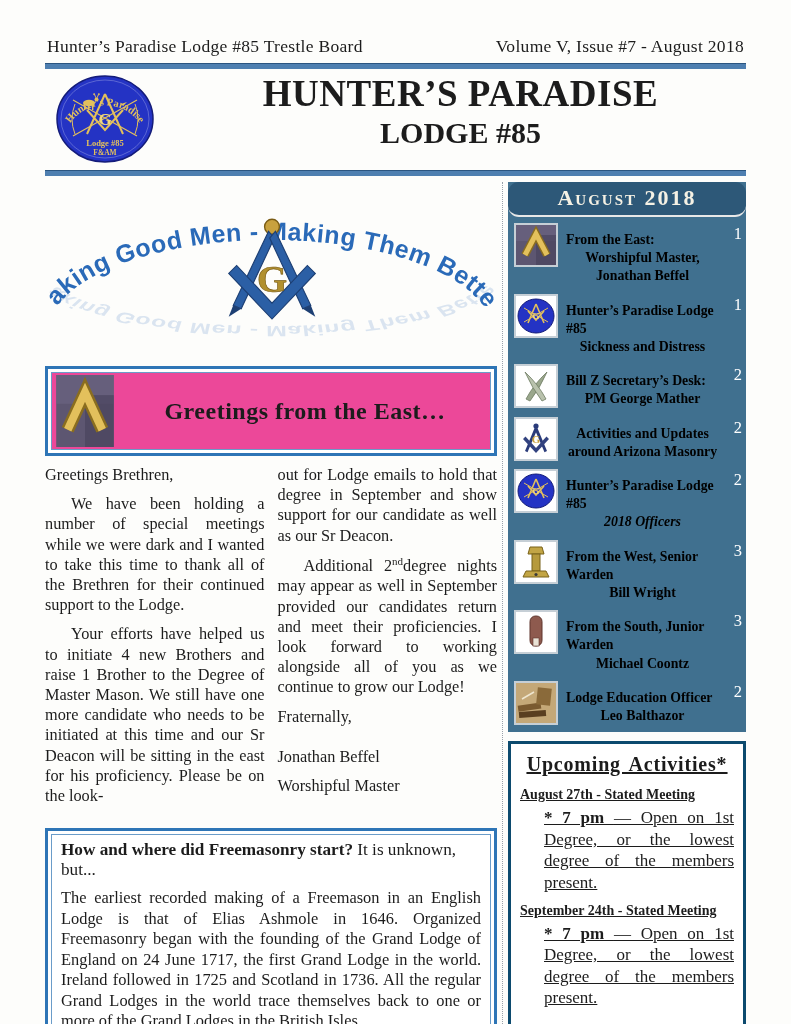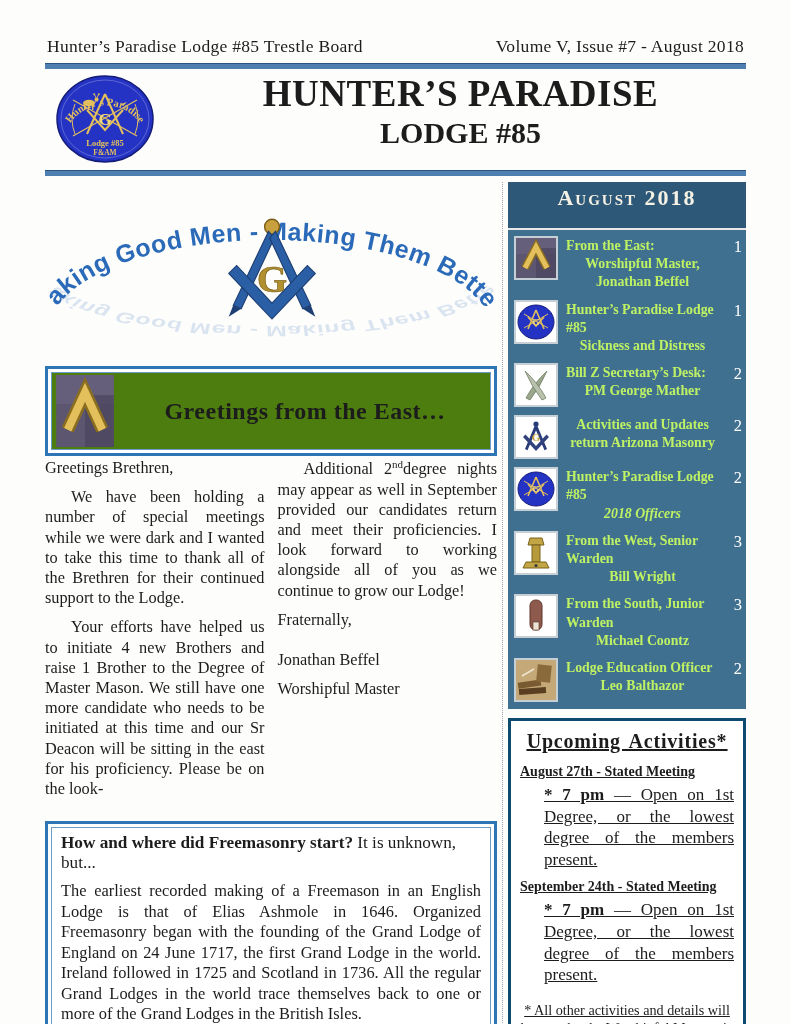--- a/index.html
+++ b/index.html
@@ -32,50 +32,50 @@
   .arch-main{position:absolute;left:0;top:2px;}
   .arch-reflect{position:absolute;left:0;top:72px;transform:scaleY(-0.6);
     transform-origin:50% 50%;opacity:.16;}
   .sc-emblem{position:absolute;left:170px;top:32px;z-index:2;}
   .motto-text{font-family:"Liberation Sans","DejaVu Sans",sans-serif;font-weight:bold;
     font-size:25px;fill:#2a6ab8;letter-spacing:.5px;}
 
   
   .gbox{margin-top:2px;border:3px solid #2e75b6;
     box-shadow:inset 0 0 0 3px #fff, inset 0 0 0 4px #6a9cc9;
-    padding:6px 8px;display:flex;align-items:center;gap:10px;background:#4d7c0f;}
+    padding:6px 8px;display:flex;align-items:center;gap:10px;background:#ec4899;}
   .jewel-img{width:58px;height:72px;flex:none;}
   .g-text{flex:1;text-align:center;}
   .g-title{font-size:24px;font-weight:bold;letter-spacing:.5px;}
   .g-sub{font-size:18.5px;font-weight:bold;}
 
   
-  .article{margin-top:2px;display:flex;gap:13px;height:356px;overflow:hidden;}
+  .article{margin-top:9px;display:flex;gap:13px;height:356px;overflow:hidden;}
   .col{width:220px;text-align:justify;font-size:16.3px;line-height:1.24;}
   .col p{margin:0 0 9px;}
   .col p.indent{text-indent:26px;}
   .col p.gap-top{margin-top:20px;}
   .col sup{font-size:11px;}
 
   
   .fm-box{margin-top:7px;border:3px solid #2e75b6;
     box-shadow:inset 0 0 0 3px #fff, inset 0 0 0 4px #6a9cc9;
     padding:9px 13px 13px;background:#fff;}
   .fm-q{font-size:17.2px;margin-bottom:4px;}
   .fm-body{text-align:justify;font-size:16.4px;line-height:1.25;margin-top:8px;}
 
   
   .toc{background:#40708f;padding-bottom:5px;}
   .toc-header{background:#2d5878;color:#f5f1e4;text-align:center;font-weight:bold;
-    font-size:22px;letter-spacing:2px;padding:3px 0 17px;border-bottom:2px solid #e8e8e8;
-    font-variant:small-caps;}
+    font-size:22px;letter-spacing:2px;padding:3px 0 4px;border-bottom:2px solid #e8e8e8;
+    font-variant:small-caps;border-radius:11px;}
   .toc-item{display:flex;gap:8px;padding:6px 4px 2px 6px;}
   .toc-icon{width:40px;height:40px;background:#fff;border:2px solid #c6cfd6;flex:none;}
   .toc-icon svg{width:100%;height:100%;display:block;}
-  .toc-text{flex:1;color:#bef264;font-weight:bold;font-size:13.8px;line-height:1.32;padding-top:1px;}
+  .toc-text{flex:1;color:#000000;font-weight:bold;font-size:13.8px;line-height:1.32;padding-top:1px;margin-top:7px;}
   .toc-line.cont{text-align:center;}
   .toc-line.ital{font-style:italic;}
   .toc-page{width:15px;color:#fff;font-size:16.5px;padding-top:1px;text-align:right;}
 
   
   .act-box{margin-top:9px;border:3px solid #0c4a6e;background:#fff;padding:9px 9px 10px;text-decoration:underline;}
   .act-heading{text-align:center;font-size:20px;font-weight:bold;text-decoration:underline;
     margin-bottom:11px;letter-spacing:.8px;word-spacing:3px;}
   .event-title{font-weight:bold;font-size:14px;margin-bottom:4px;}
   .event-detail{margin:0 0 9px 24px;font-size:17px;line-height:1.27;text-align:justify;}
@@ -170,20 +170,21 @@
         </div>
       </div>
 
       <div class="article">
         <div class="col">
             <p class="plain">Greetings Brethren,</p>
             <p class="indent">We have been holding a number of special meetings while we were dark and I wanted to take this time to thank all of the Brethren for their continued support to the Lodge.</p>
             <p class="indent">Your efforts have helped us to initiate 4 new Brothers and raise 1 Brother to the Degree of Master Mason. We still have one more candidate who needs to be initiated at this time and our Sr Deacon will be sitting in the east for his proficiency. Please be on the look-</p>
           </div>
         <div class="col">
+            <p class="plain">out for Lodge emails to hold that degree in September and show support for our candidate as well as our Sr Deacon.</p>
             <p class="indent"><span>Additional 2</span><sup>nd</sup><span>degree nights may appear as well in September provided our candidates return and meet their proficiencies. I look forward to working alongside all of you as we continue to grow our Lodge!</span></p>
             <p class="plain">Fraternally,</p>
             <p class="plain gap-top">Jonathan Beffel</p>
             <p class="plain">Worshipful Master</p>
           </div>
       </div>
 
       <div class="fm-box">
         <div class="fm-q">
           <strong>How and where did Freemasonry start?</strong>
@@ -249,21 +250,21 @@
                 <svg viewBox="0 0 40 40">
                   <circle cx="20" cy="7" r="2.6" fill="#2a3b7a"></circle>
                   <path d="M19 8 L9 32 L11.5 33.2 L21 11 Z" fill="#2a3b7a"></path>
                   <path d="M21 8 L31 32 L28.5 33.2 L19 11 Z" fill="#2a3b7a"></path>
                   <path d="M7 20 L20 34 L33 20 L30.5 17.5 L20 29 L9.5 17.5 Z" fill="#32427f"></path>
                   <text x="20" y="24" font-size="11" font-weight="bold" fill="#c8a13e" text-anchor="middle" font-family="Liberation Serif,serif">G</text>
                 </svg>
               </div>
               <div class="toc-text">
                 <div class="toc-line cont">Activities and Updates</div>
-                <div class="toc-line cont">return Arizona Masonry</div>
+                <div class="toc-line cont">around Arizona Masonry</div>
               </div>
               <div class="toc-page">2</div>
             </div>
             <div class="toc-item">
               <div class="toc-icon">
                 <svg viewBox="0 0 40 40">
                   <ellipse cx="20" cy="20" rx="18" ry="17" fill="#2433c4" stroke="#141c7a"></ellipse>
                   <path d="M20 8 L12 27 M20 8 L28 27 M12 15 L20 24 L28 15" stroke="#e3c05c" stroke-width="1.6" fill="none"></path>
                   <path d="M8 26 L32 12 M8 12 L32 26" stroke="#e3c05c" stroke-width="1" fill="none"></path>
                   <text x="20" y="23" font-size="9" font-weight="bold" fill="#f0d77a" text-anchor="middle" font-family="Liberation Serif,serif">G</text>

